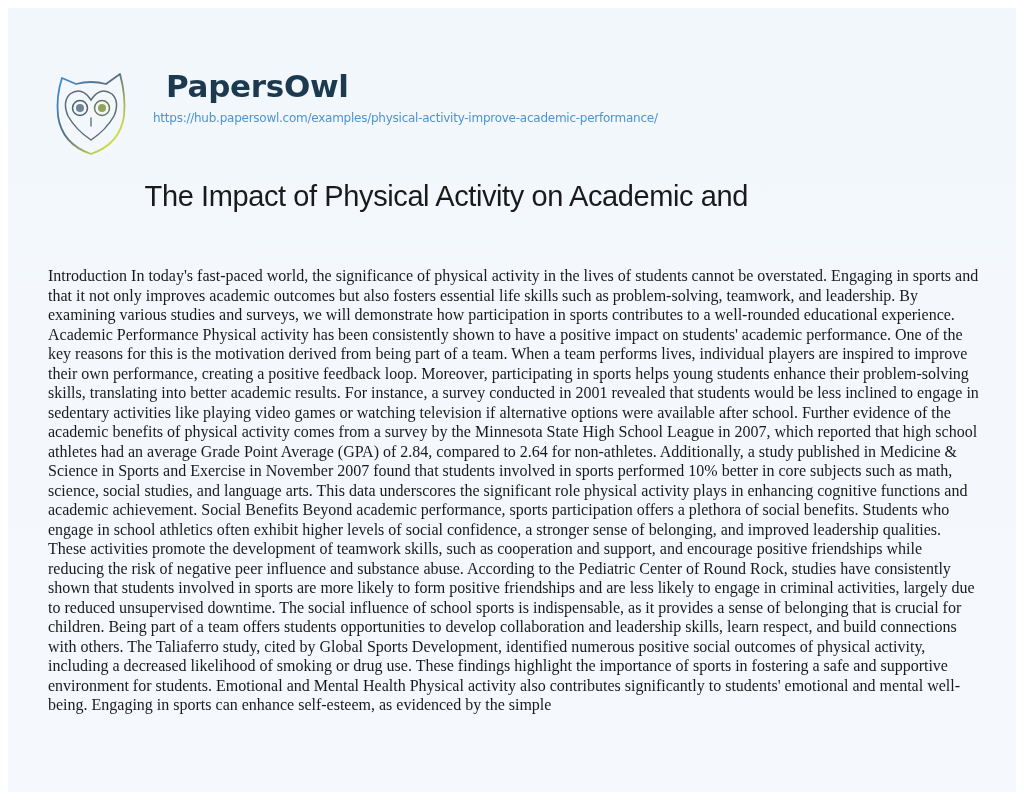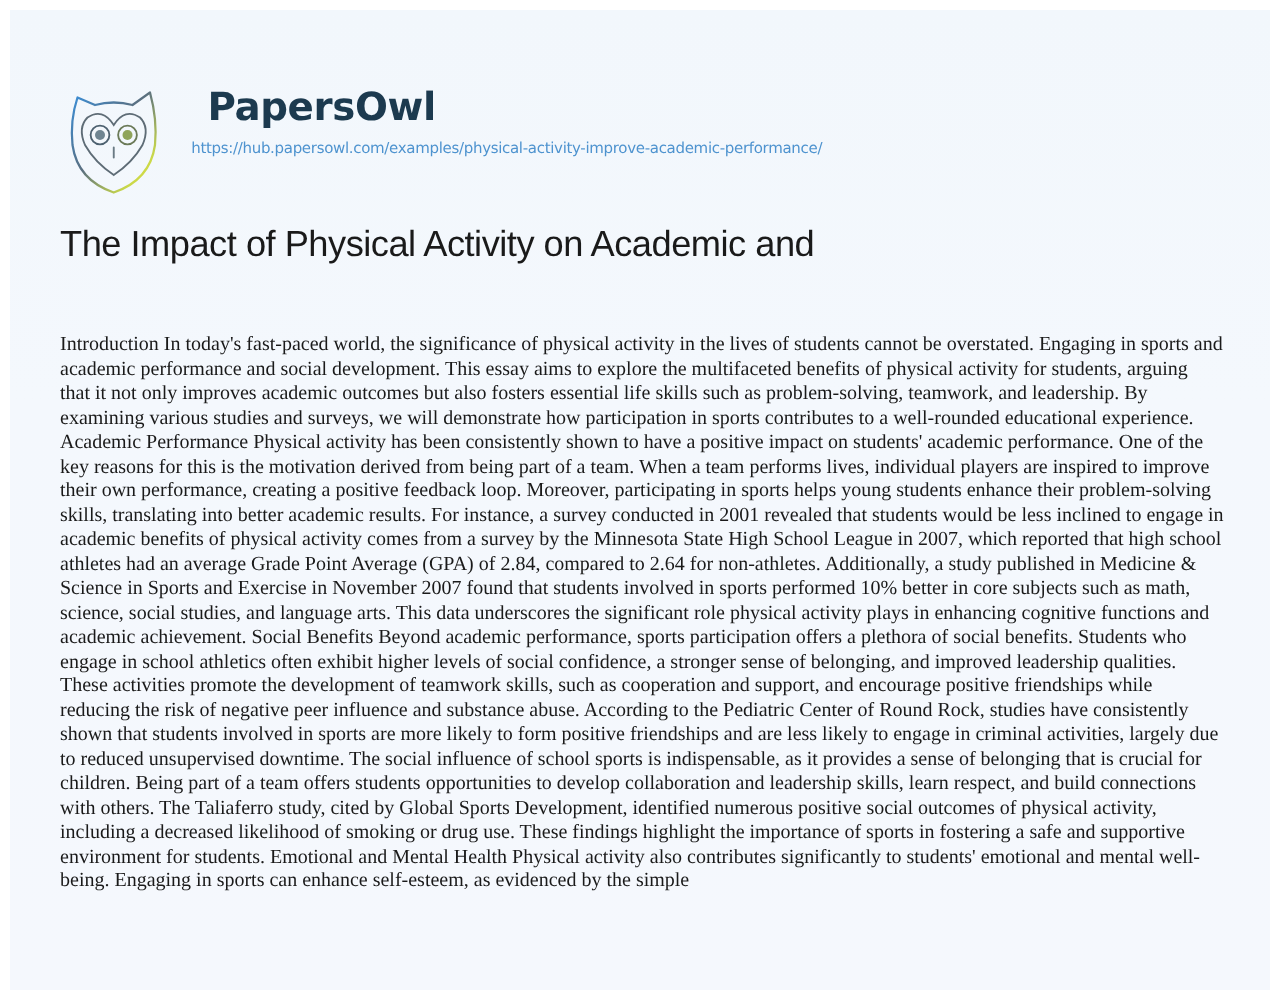--- a/index.html
+++ b/index.html
@@ -53,20 +53,21 @@
     left: 40px;
     top: 169px;
     width: 700px;
     margin: 0;
     font-family: "Liberation Sans", sans-serif;
     font-weight: normal;
     font-size: 29px;
     line-height: 38px;
     color: #1a1a1a;
     letter-spacing: -0.4px;
+    text-align: right;
   }
   .title span { display: block; white-space: nowrap; }
   .body {
     position: absolute;
     left: 40px;
     top: 258px;
     width: 960px;
     font-family: Liberation Serif, serif;
     font-size: 16px;
     line-height: 19.5px;
@@ -107,27 +108,27 @@
 
   <div class="brand">PapersOwl</div>
   <a class="url">https://hub.papersowl.com/examples/physical-activity-improve-academic-performance/</a>
 
   <h1 class="title">
     <span>The Impact of Physical Activity on Academic and</span>
   </h1>
 
   <div class="body">
     <span class="line">Introduction In today's fast-paced world, the significance of physical activity in the lives of students cannot be overstated. Engaging in sports and</span>
-    <span class="line">academic performance and social development. This essay aims to explore the multifaceted benefits of physical activity for students, arguing</span>
     <span class="line">that it not only improves academic outcomes but also fosters essential life skills such as problem-solving, teamwork, and leadership. By</span>
     <span class="line">examining various studies and surveys, we will demonstrate how participation in sports contributes to a well-rounded educational experience.</span>
     <span class="line">Academic Performance Physical activity has been consistently shown to have a positive impact on students' academic performance. One of the</span>
     <span class="line">key reasons for this is the motivation derived from being part of a team. When a team performs lives, individual players are inspired to improve</span>
     <span class="line">their own performance, creating a positive feedback loop. Moreover, participating in sports helps young students enhance their problem-solving</span>
     <span class="line">skills, translating into better academic results. For instance, a survey conducted in 2001 revealed that students would be less inclined to engage in</span>
+    <span class="line">sedentary activities like playing video games or watching television if alternative options were available after school. Further evidence of the</span>
     <span class="line">academic benefits of physical activity comes from a survey by the Minnesota State High School League in 2007, which reported that high school</span>
     <span class="line">athletes had an average Grade Point Average (GPA) of 2.84, compared to 2.64 for non-athletes. Additionally, a study published in Medicine &amp;</span>
     <span class="line">Science in Sports and Exercise in November 2007 found that students involved in sports performed 10% better in core subjects such as math,</span>
     <span class="line">science, social studies, and language arts. This data underscores the significant role physical activity plays in enhancing cognitive functions and</span>
     <span class="line">academic achievement. Social Benefits Beyond academic performance, sports participation offers a plethora of social benefits. Students who</span>
     <span class="line">engage in school athletics often exhibit higher levels of social confidence, a stronger sense of belonging, and improved leadership qualities.</span>
     <span class="line">These activities promote the development of teamwork skills, such as cooperation and support, and encourage positive friendships while</span>
     <span class="line">reducing the risk of negative peer influence and substance abuse. According to the Pediatric Center of Round Rock, studies have consistently</span>
     <span class="line">shown that students involved in sports are more likely to form positive friendships and are less likely to engage in criminal activities, largely due</span>
     <span class="line">to reduced unsupervised downtime. The social influence of school sports is indispensable, as it provides a sense of belonging that is crucial for</span>

